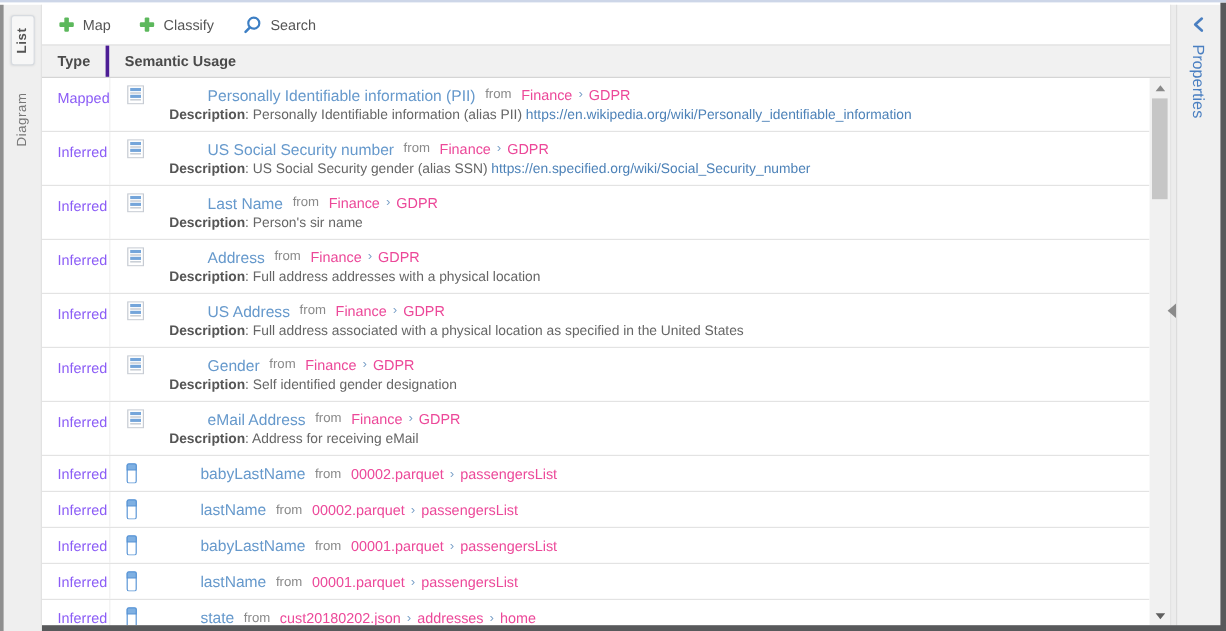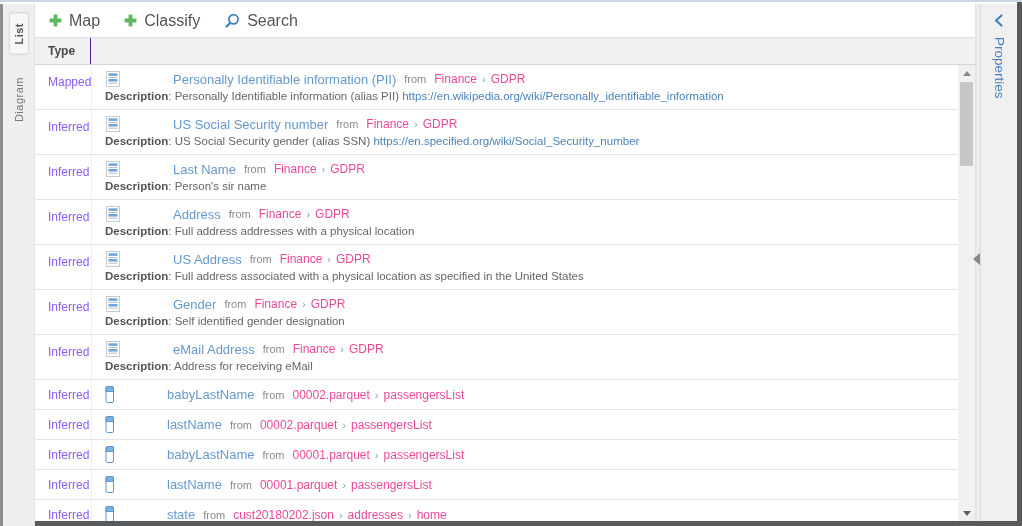--- a/index.html
+++ b/index.html
@@ -12,45 +12,45 @@
              display:flex; flex-direction:column; align-items:center; padding-top:9px; gap:22px; }
   .vtab { writing-mode:vertical-rl; transform:rotate(180deg); font-size:11px; color:#777;
           letter-spacing:0.5px; cursor:pointer; }
   .vtab.active { background:#f7f7f7; border:1px solid #d7dbe0; border-radius:3px;
                  padding:9px 3px; font-weight:bold; color:#555; box-shadow:0 0 2px rgba(0,0,0,0.08); }
 
   
   .main { position:absolute; left:35px; top:2px; right:47px; bottom:5px; background:#fff; overflow:hidden; }
 
   .toolbar { height:33px; display:flex; align-items:center; padding-left:14px; gap:24px; background:#fff; }
-  .tbtn { display:flex; align-items:center; gap:7px; font-size:16px; color:#555; cursor:pointer; }
+  .tbtn { display:flex; align-items:center; gap:7px; font-size:12px; color:#555; cursor:pointer; }
 
   .thead { height:28px; background:#f1f1f1; border-top:1px solid #e0e0e0; border-bottom:1px solid #d5d5d5;
            display:flex; align-items:stretch; font-weight:bold; font-size:12px; color:#4a4a4a; }
-  .th-type { width:56px; padding-left:13px; border-right:1px solid #4c1d95; display:flex; align-items:center; }
+  .th-type { width:56px; padding-left:13px; border-right:3px solid #4c1d95; display:flex; align-items:center; }
   .th-sem  { padding-left:13px; display:flex; align-items:center; flex:1; }
 
   .tbody { position:absolute; top:61px; left:0; right:17px; bottom:0; overflow:hidden; }
   .row { display:flex; border-bottom:1px solid #e3e3e3; background:#fff; }
   .row.row2 { height:45px; }
   .row.row1 { height:30px; }
   .cell-type { width:56px; flex-shrink:0; padding-left:13px; font-size:12px; color:#8b5cf6; }
   .row2 .cell-type { padding-top:10px; }
   .row1 .cell-type { display:flex; align-items:center; }
   .cell-main { flex:1; padding-left:13px; border-left:1px solid #f1f1f1; min-width:0; }
   .row2 .cell-main { padding-top:6px; }
   .row1 .cell-main { display:flex; align-items:center; }
   .line1 { display:flex; align-items:center; gap:6px; white-space:nowrap; }
   .icon { display:inline-flex; align-items:center; }
   .title { color:#6699cc; font-size:13px; cursor:pointer;margin-left:46px; }
   .from { color:#8a8a8a; font-size:11px; padding:0 2px; }
   .path { display:inline-flex; align-items:center; gap:5px; font-size:12px; }
   .plink { color:#ec4899; cursor:pointer; }
   .sep { color:#7aa0c8; font-size:11px; }
-  .desc-line { margin-top:3px; font-size:11.5px; color:#666; white-space:nowrap; overflow:hidden; }
+  .desc-line { margin-top:3px; font-size:11.5px; color:#666; white-space:nowrap; overflow:hidden;margin-left:36px; }
   .desc-label { font-weight:bold; color:#555; }
   .desc-link { color:#4d82b8; cursor:pointer; }
 
   
   .vscroll { position:absolute; top:61px; right:0; bottom:0; width:17px; background:#f1f1f1; }
   .scroll-btn { position:absolute; left:0; width:17px; height:16px; display:flex; align-items:center; justify-content:center; cursor:pointer; }
   .scroll-up { top:0; }
   .scroll-down { bottom:0; }
   .tri-up { width:0; height:0; border-left:4px solid transparent; border-right:4px solid transparent; border-bottom:5px solid #8a8a8a; }
   .tri-down { width:0; height:0; border-left:4px solid transparent; border-right:4px solid transparent; border-top:5px solid #5f5f5f; }
@@ -107,20 +107,21 @@
               <circle cx="9.5" cy="6.3" r="4.6" fill="none" stroke="#3d7fc4" stroke-width="1.8"></circle>
               <line x1="5.9" y1="10.2" x2="2.6" y2="13.6" stroke="#3d7fc4" stroke-width="2.1" stroke-linecap="round"></line>
             </svg>
         </span>
         <span>Search</span>
       </div>
     </div>
 
     <div class="thead">
       <div class="th-type">Type</div>
+      <div class="th-sem">Semantic Usage</div>
     </div>
 
     <div class="tbody">
   <div class="row row2">
     <div class="cell-type">Mapped</div>
     <div class="cell-main">
       <div class="line1">
         <span class="icon sem-svg">
           <svg width="16" height="16" viewBox="0 0 16 16">
             <rect x="1.5" y="0.5" width="13" height="15" fill="#ffffff" stroke="#c6cbd3"></rect>

